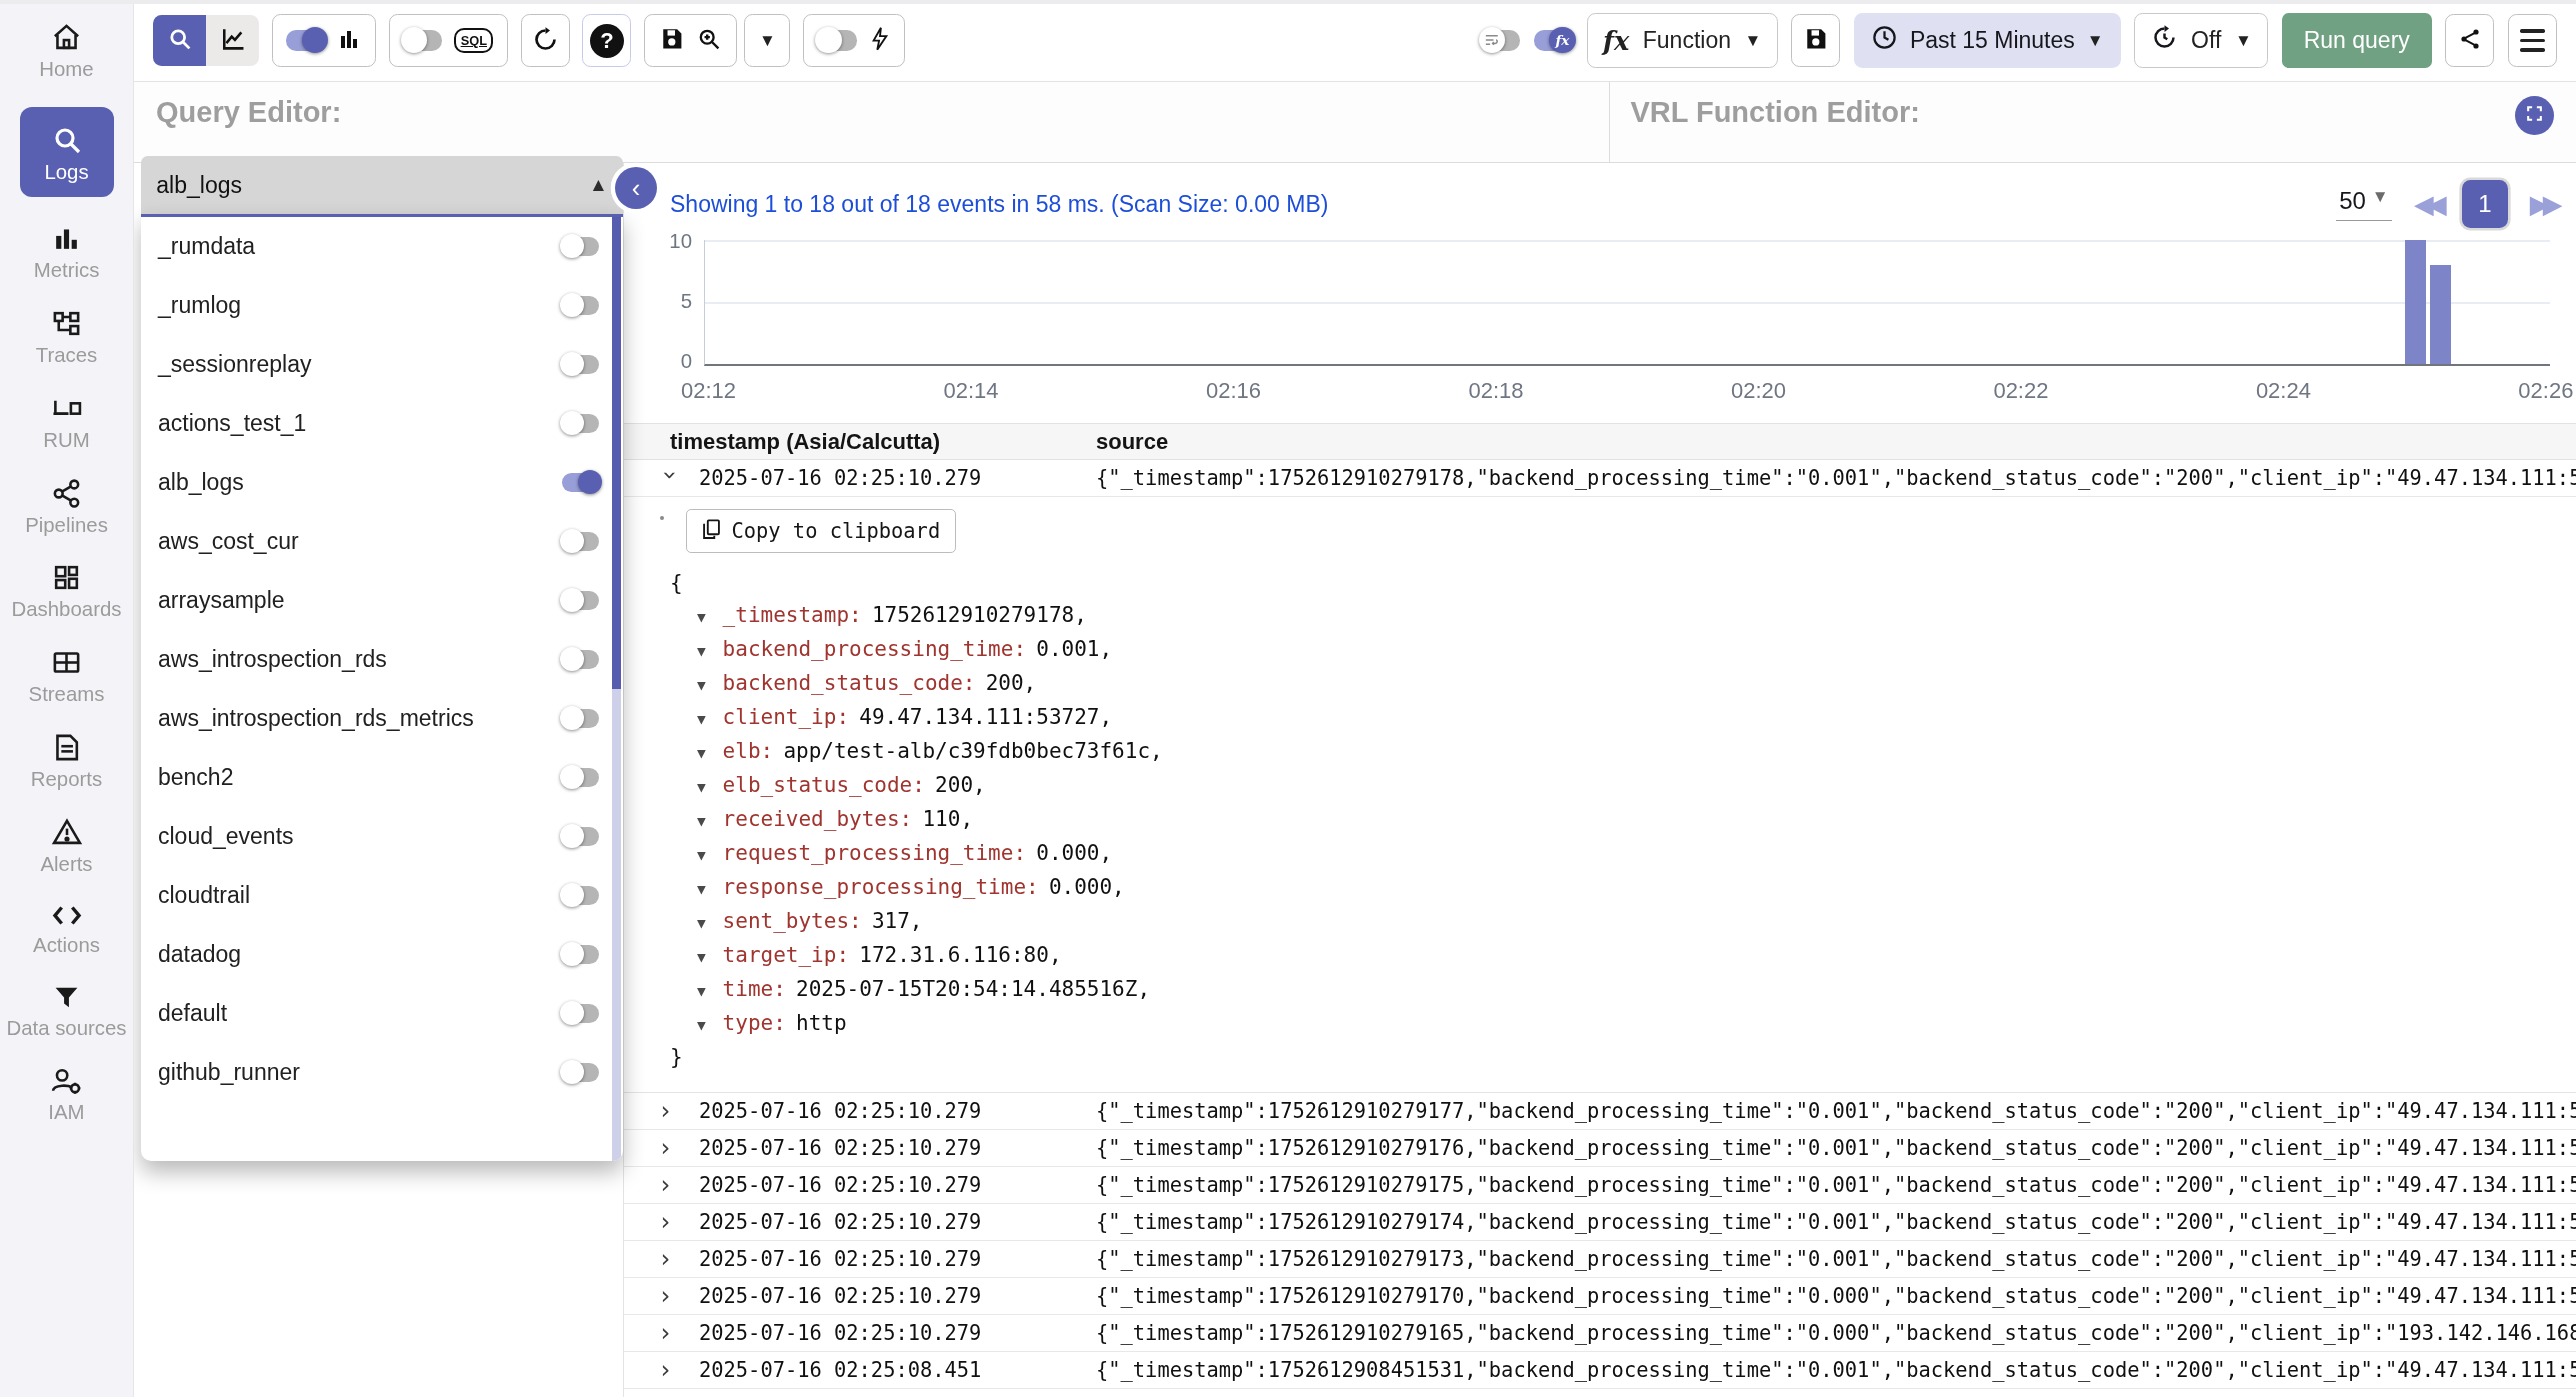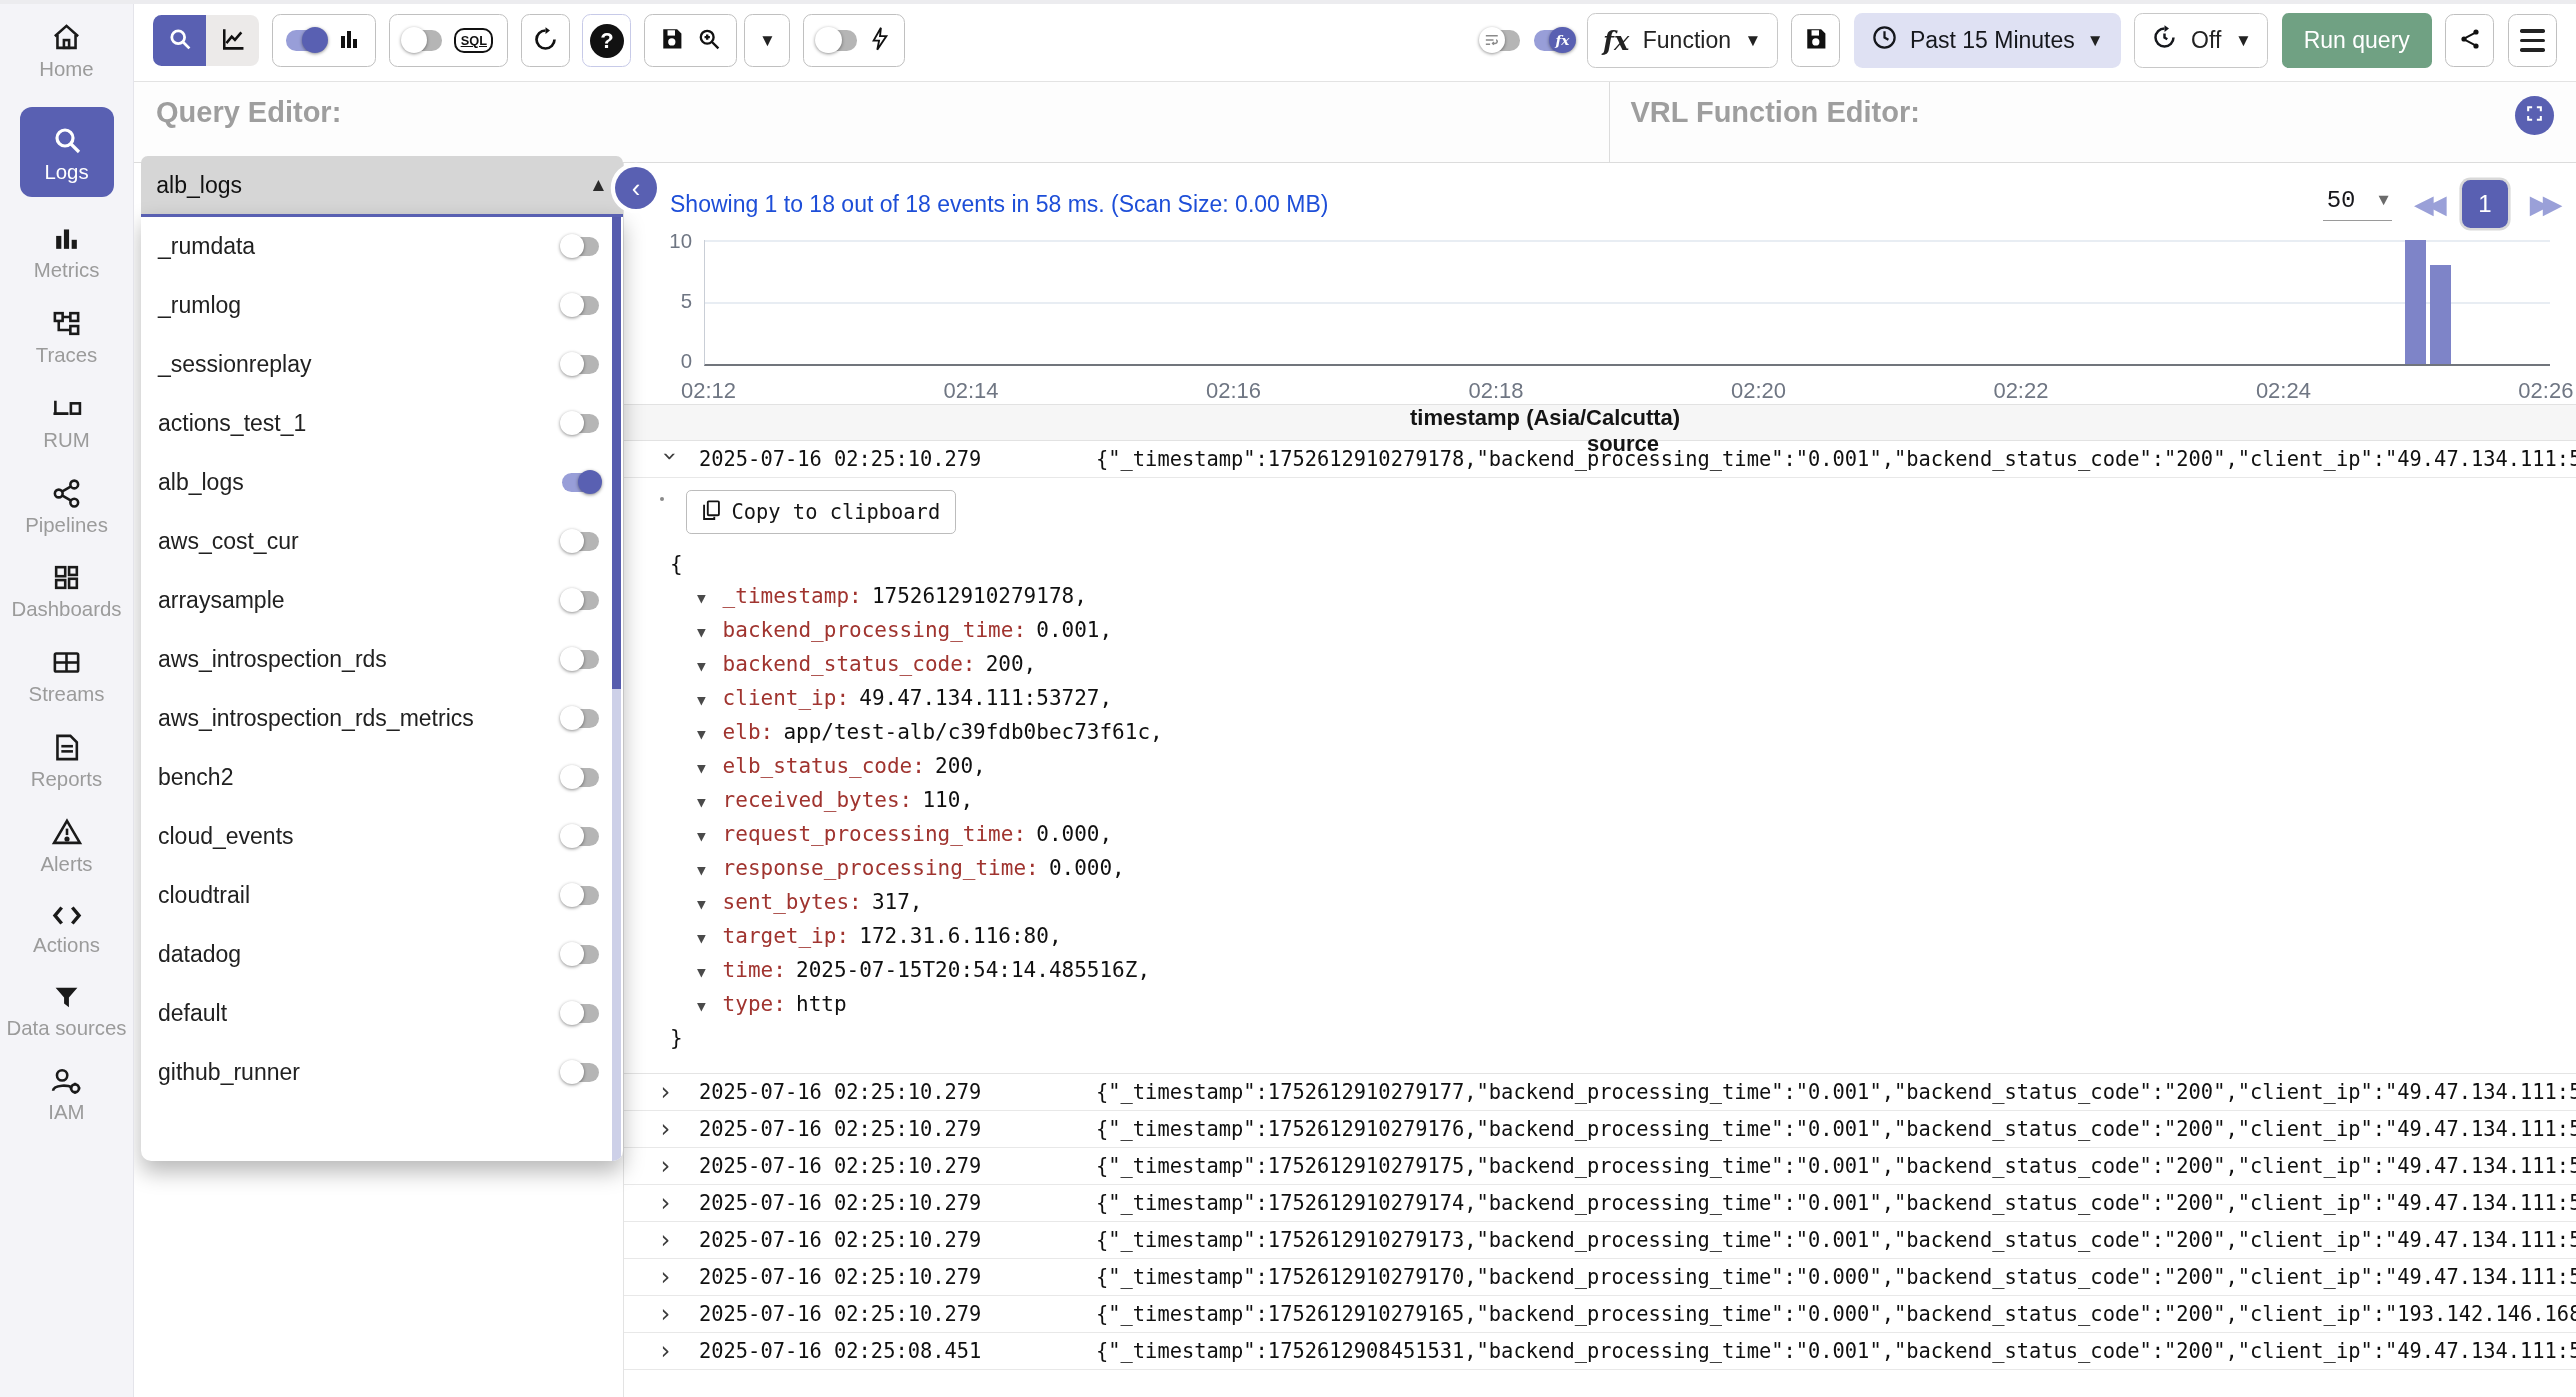--- a/index.html
+++ b/index.html
@@ -79,36 +79,36 @@
 
   .collapse-btn{position:absolute;left:615px;top:167px;width:42px;height:42px;border-radius:50%;
     background:#5960b2;color:#fff;display:flex;align-items:center;justify-content:center;
     font-size:25.6px;z-index:30;box-shadow:0 0 0 4.3px #fff;cursor:pointer;}
 
   
   .results{position:absolute;left:623px;right:0;top:163px;bottom:0;border-left:0.9px solid #e3e3e3;background:#fff;}
   .status-row{display:flex;align-items:center;padding:17px 20.4px 0 46px;}
   .status-text{font-size:23px;color:#1d4ed8;}
   .pager{margin-left:auto;display:flex;align-items:center;gap:22px;}
-  .page-size{font-size:24px;color:#17171c;border-bottom:1.7px solid #9a9a9a;padding:0 3.4px 5.1px;display:flex;gap:23px;align-items:center;cursor:pointer;font-family:Liberation Mono, monospace;}
+  .page-size{font-size:24px;color:#17171c;border-bottom:1.7px solid #9a9a9a;padding:0 3.4px 5.1px;display:flex;gap:6px;cursor:pointer;}
   .pg-arrows{color:#9aa0d8;font-size:25.6px;letter-spacing:-6.8px;cursor:pointer;}
   .pg-current{width:46px;height:48px;background:#5960b2;color:#fff;font-size:24px;border-radius:8.5px;
     display:flex;align-items:center;justify-content:center;box-shadow:0 0 0 2.6px #d9d9d9;cursor:pointer;}
 
   .chart-wrap{position:relative;margin:12px 25.6px 0 80px;}
   .plot{position:relative;height:126px;border-bottom:2.6px solid #71757c;border-left:1.7px solid #c9ced6;}
   .gridline{position:absolute;left:0;right:0;height:1.7px;background:#e8edf3;}
   .gl-10{top:0;} .gl-5{top:50%;}
   .ylab{position:absolute;left:-56px;width:43px;text-align:right;font-size:20.4px;color:#6f7683;}
   .hbar{position:absolute;bottom:0;width:21px;background:#7e84c8;}
   .xlabels{display:flex;justify-content:space-between;margin:12px 0 0 -34px;width:calc(100% + 68px);}
   .xlabels span{width:77px;text-align:center;font-size:22px;color:#6f7683;}
 
   .thead{display:flex;align-items:center;height:37px;background:#f6f6f6;border-top:0.9px solid #e2e2e2;
-    border-bottom:0.9px solid #e2e2e2;padding-left:46px;font-size:22px;font-weight:bold;color:#141414;flex-direction:column;}
+    border-bottom:0.9px solid #e2e2e2;margin-top:19px;padding-left:46px;font-size:22px;font-weight:bold;color:#141414;}
   .h-ts{width:426px;}
   .lrow{display:flex;align-items:center;height:37px;border-bottom:0.9px solid #e8e8e8;padding-left:34px;
     font-size:20.4px;cursor:pointer;}
   .chev{width:41px;color:#3c3c3c;font-size:24px;}
   .chev.down{transform:rotate(90deg) translateX(1.7px);width:24px;margin-right:17px;}
   .ts-cell{width:397px;color:#101010;}
   .src-cell{flex:1;white-space:nowrap;overflow:hidden;color:#101010;}
 
   .detail{border-bottom:0.9px solid #e4e4e4;padding:12px 0 19px 34px;}
   .detail .dot{width:4.3px;height:4.3px;border-radius:50%;background:#8a8a8a;margin:6.8px 0 0 1.7px;float:left;}

